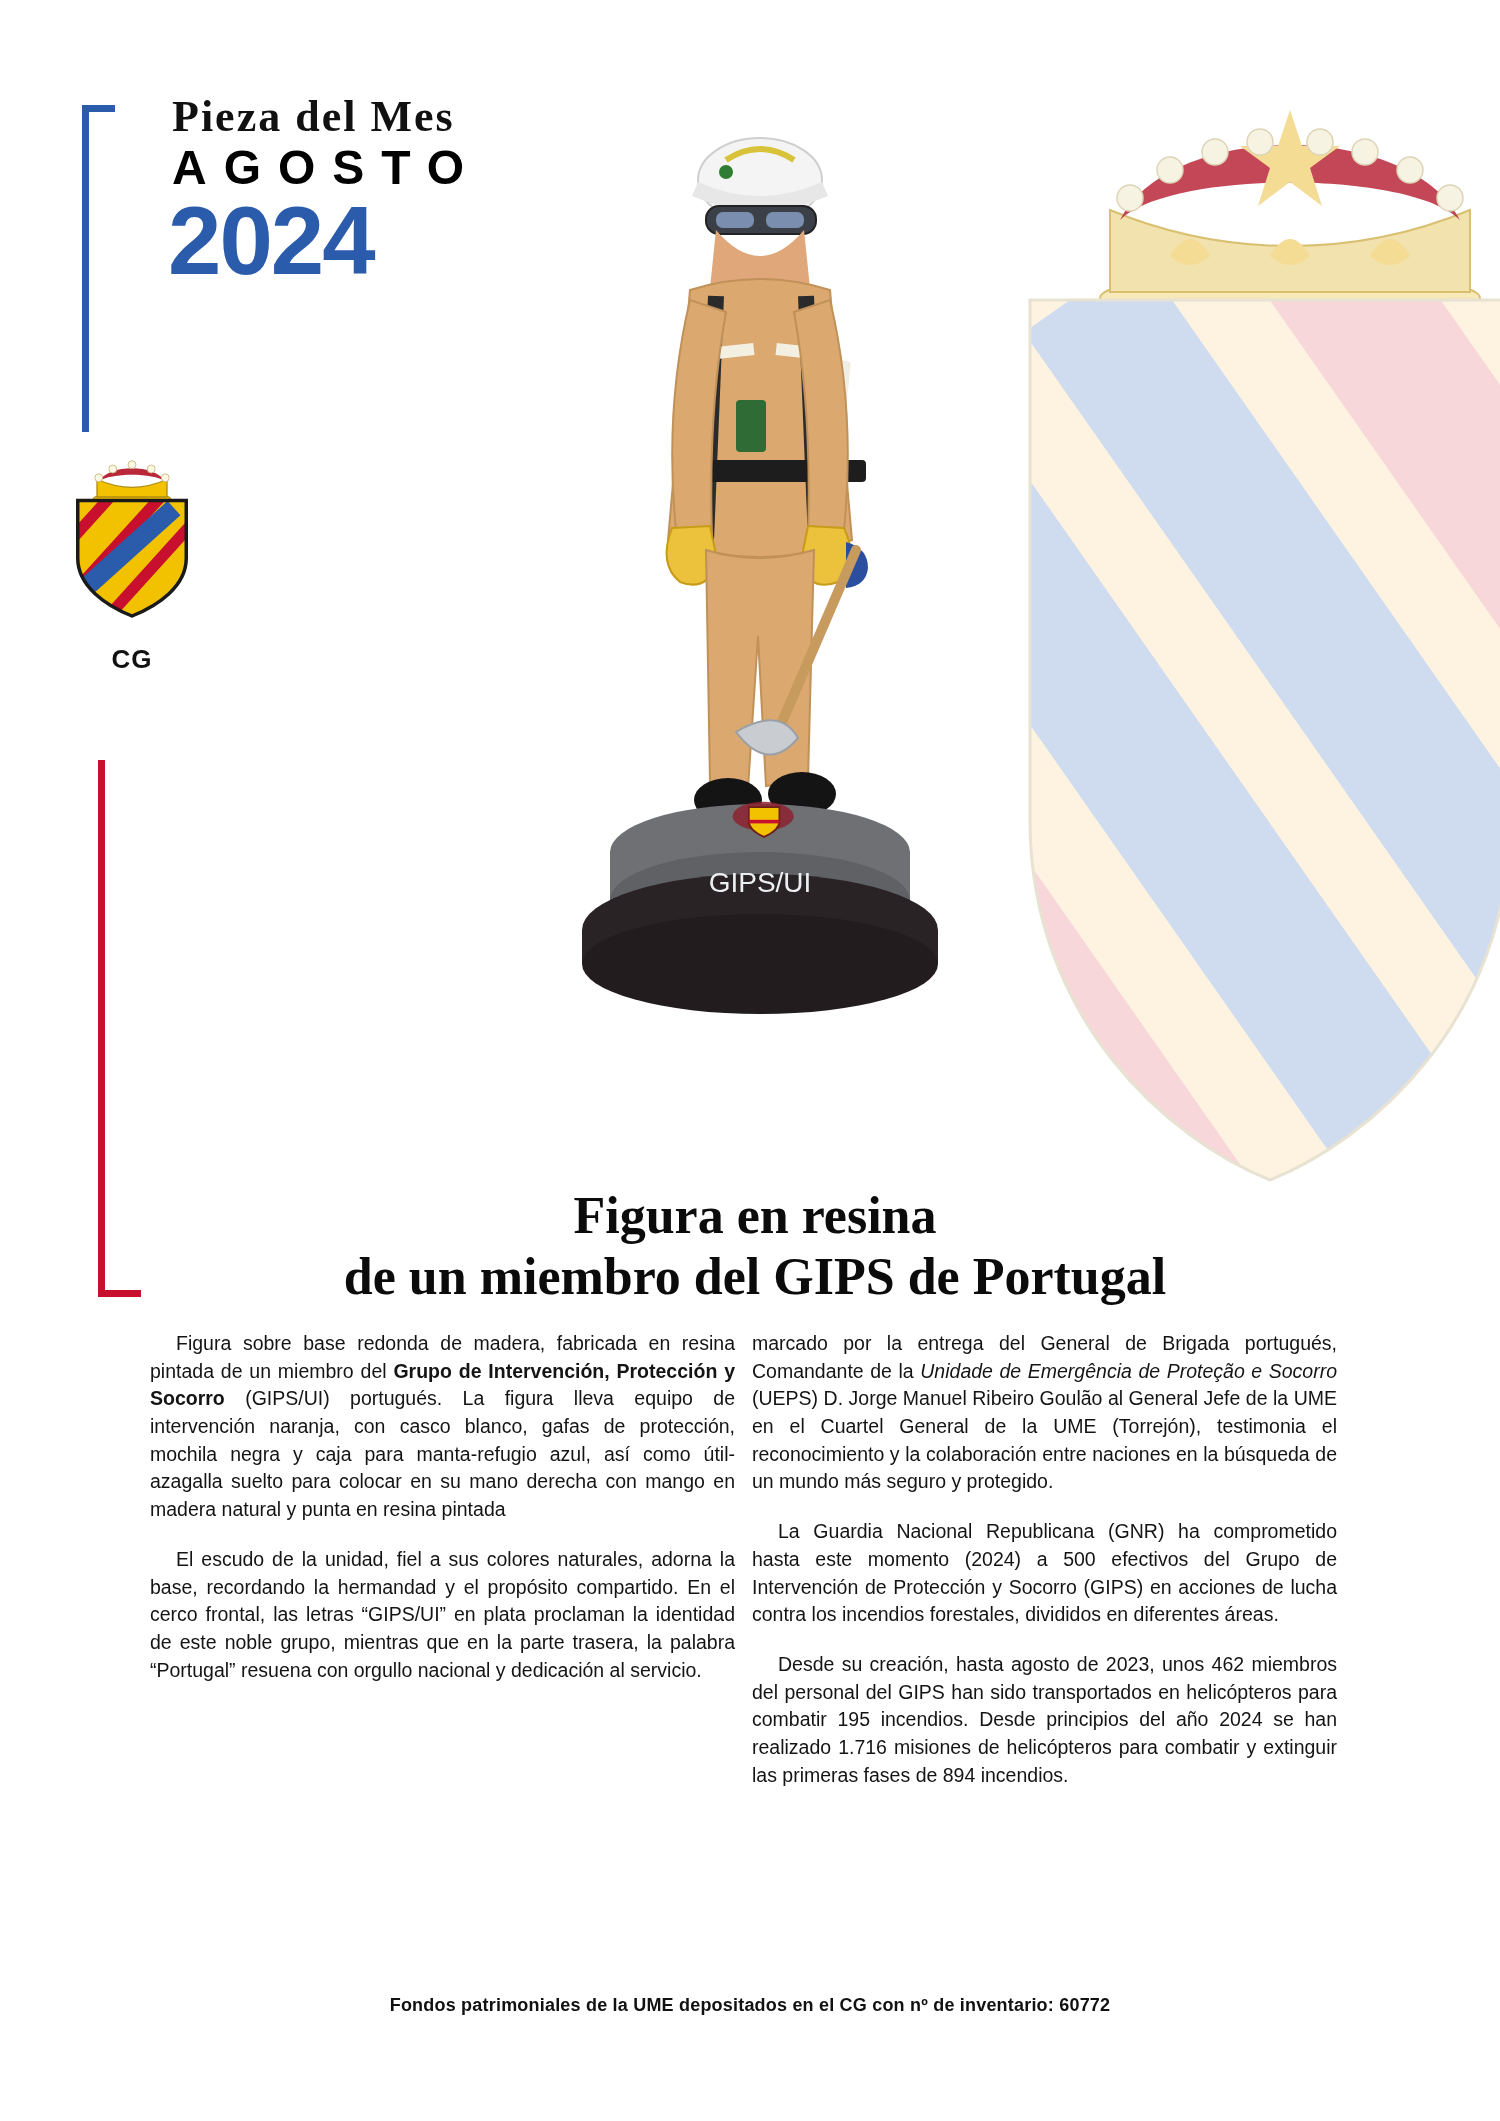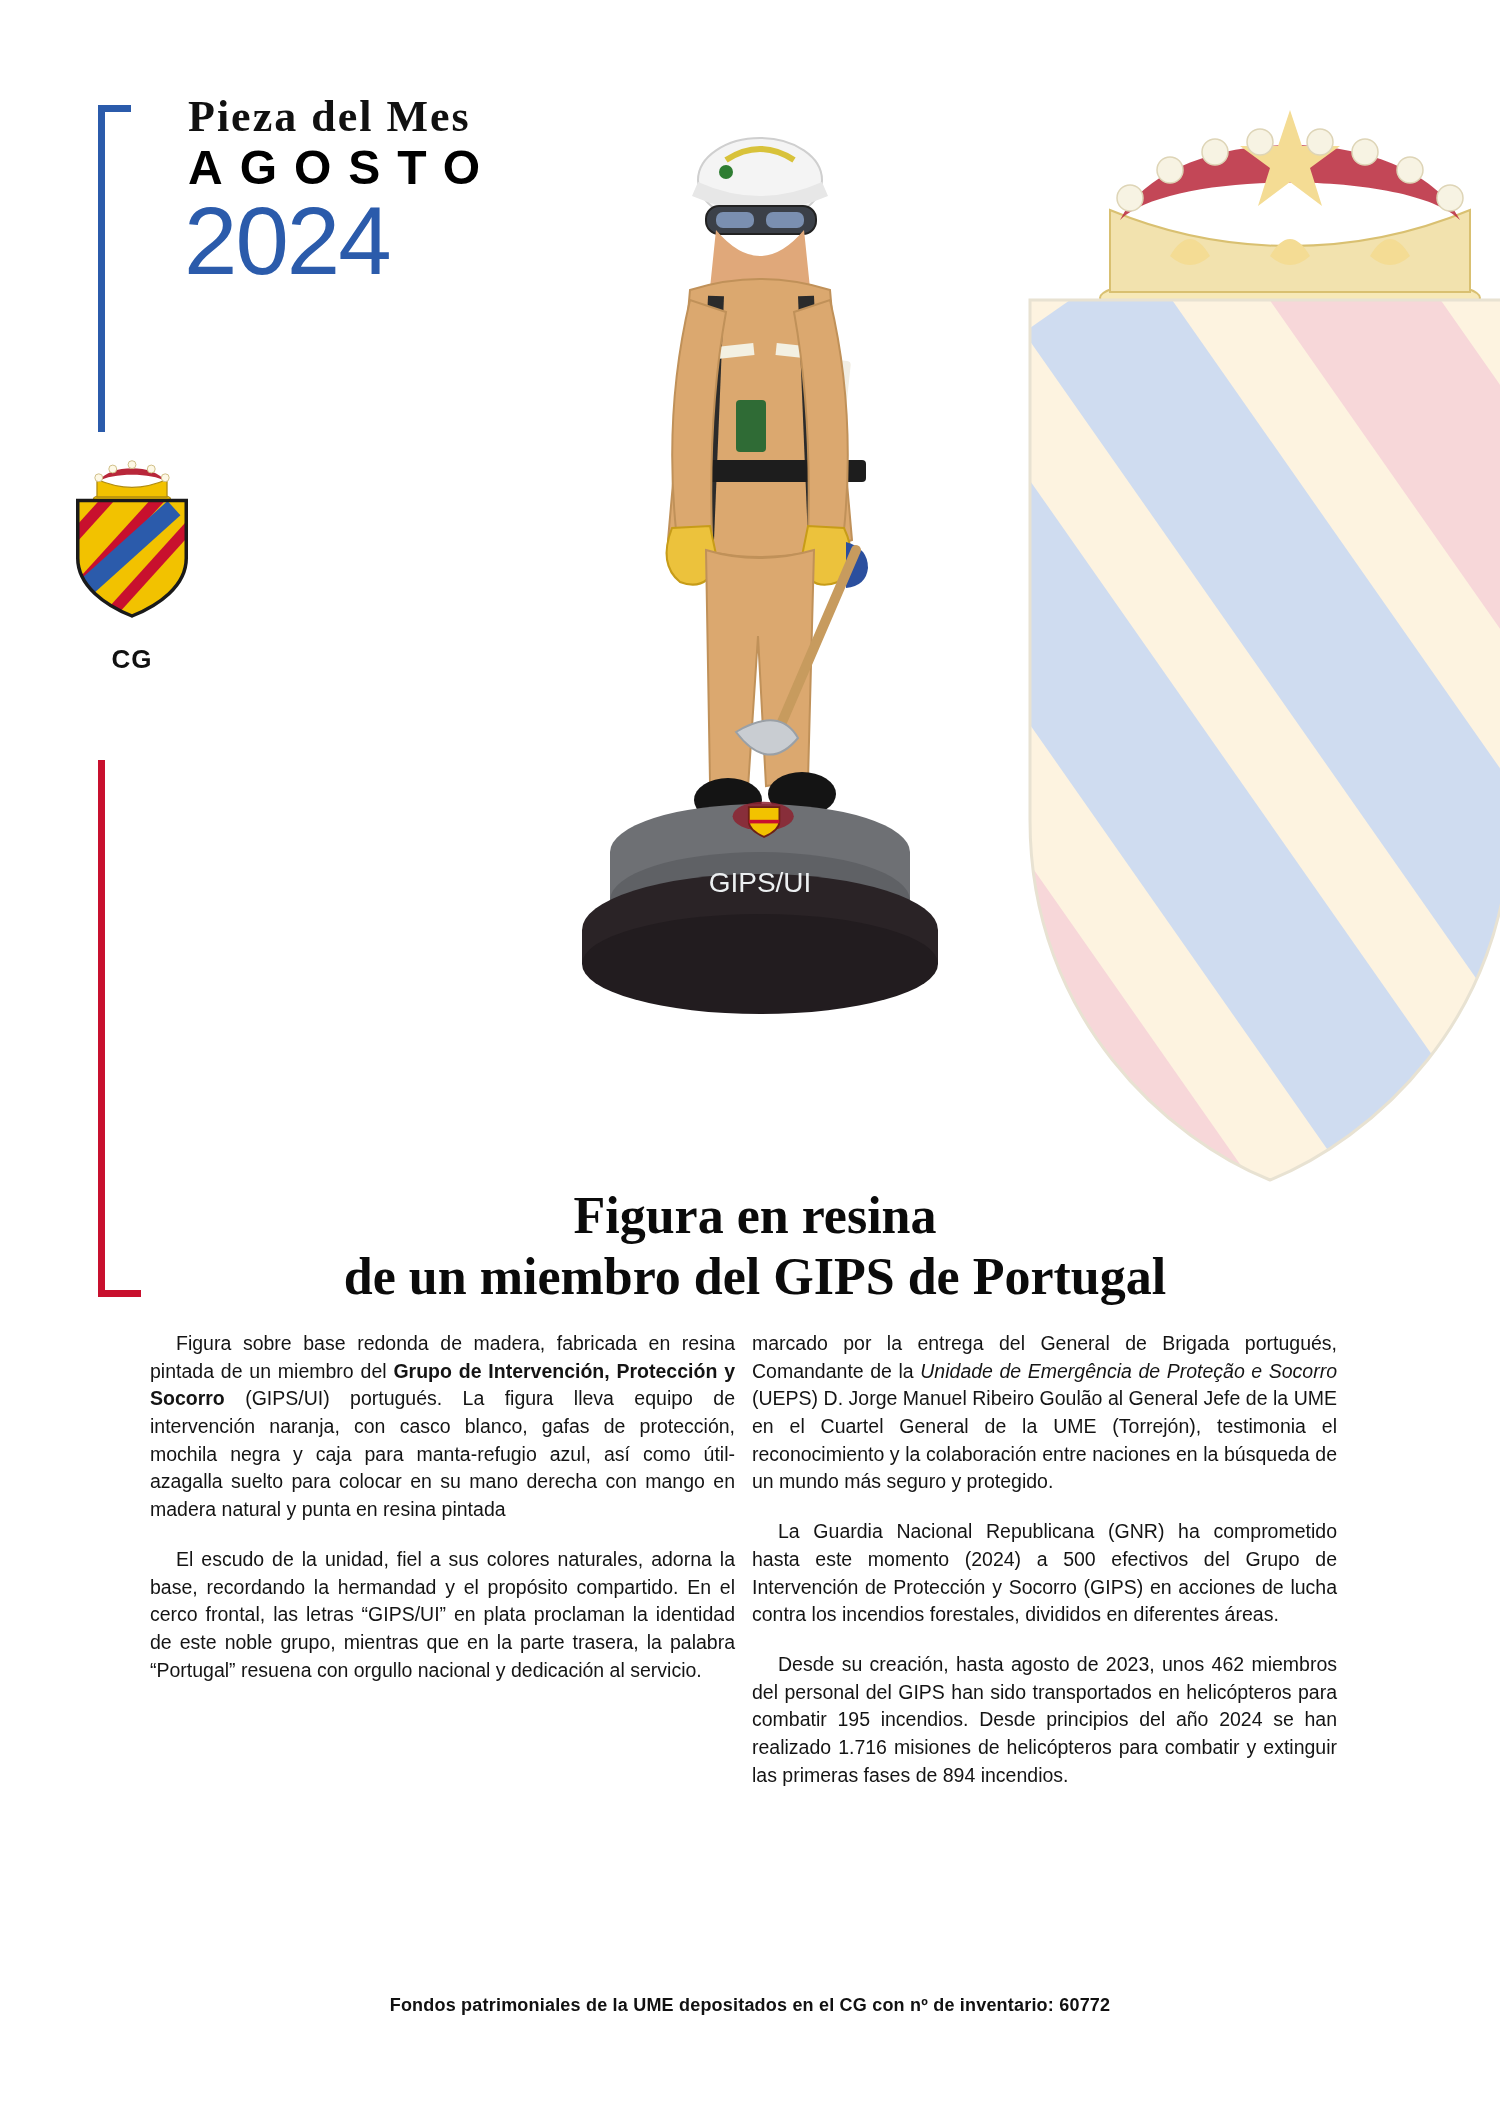--- a/index.html
+++ b/index.html
@@ -21,21 +21,21 @@
     top: 60px;
     right: -10px;
     width: 520px;
     height: 1250px;
     pointer-events: none;
   }
 
   
   .header {
     position: absolute;
-    left: 128px;
+    left: 112px;
     top: 95px;
     width: 420px;
   }
   .header .bracket-top {
     position: absolute;
     left: -30px;
     top: 10px;
     width: 26px;
     height: 320px;
     border-left: 7px solid #2b5bab;
@@ -54,21 +54,21 @@
     font-family: "Liberation Sans", sans-serif;
     font-weight: bold;
     font-size: 48px;
     color: #000000;
     letter-spacing: 17px;
     line-height: 1.05;
     margin: 4px 0 0 60px;
   }
   .title-year {
     font-family: "Liberation Sans", sans-serif;
-    font-weight: normal;
+    font-weight: bold;
     font-size: 96px;
     color: #2b5bab;
     letter-spacing: -2px;
     line-height: 0.95;
     margin: 2px 0 16px 56px;
   }
 
   
   .cg-emblem {
     position: absolute;

